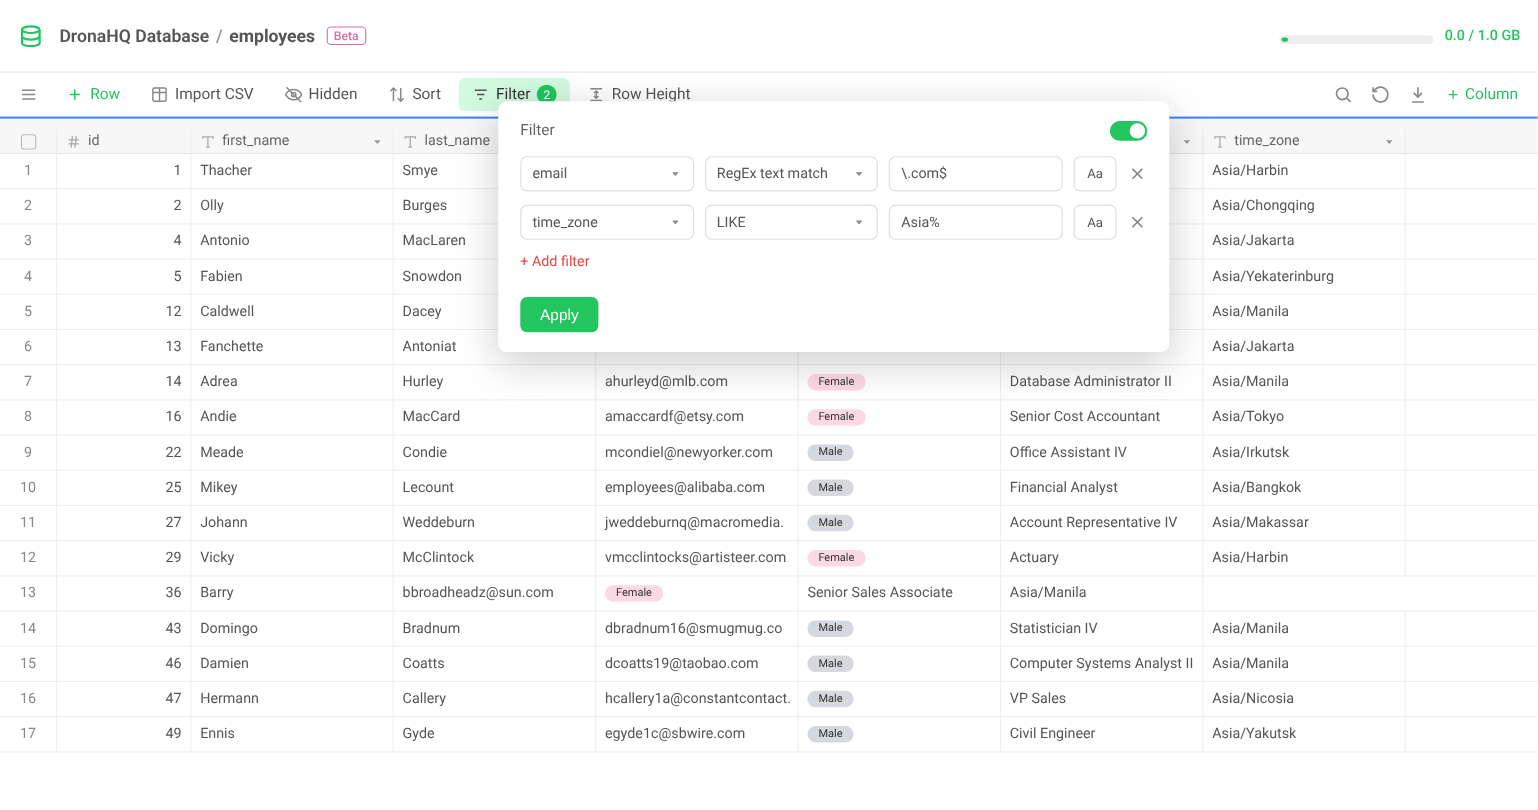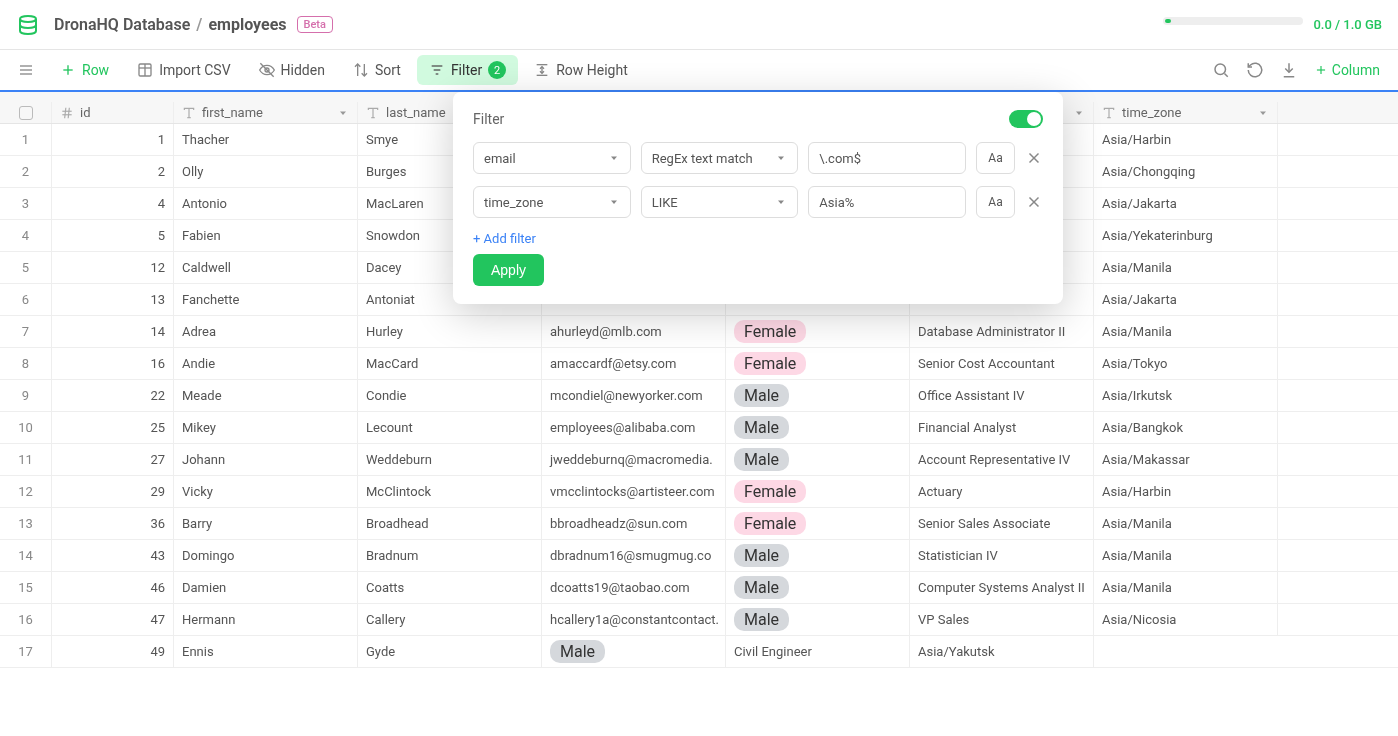--- a/index.html
+++ b/index.html
@@ -11,40 +11,40 @@
     width: 1398px;
     height: 736px;
     overflow: hidden;
   }
 
   
   .header {
     display: flex;
     align-items: center;
     justify-content: space-between;
-    height: 50px;
+    height: 66px;
     border-bottom: 1px solid #e5e5e5;
     padding: 0 16px;
   }
   .header-left { display: flex; align-items: center; gap: 14px; }
   .logo-icon { width: 24px; height: 24px; color: #22c55e; }
   .breadcrumb { display: flex; align-items: center; gap: 6px; font-size: 16px; font-weight: 600; color: #555; }
   .breadcrumb-sep { color: #999; }
   .breadcrumb-table { color: #555; font-weight: 700; }
   .beta-badge {
     display: inline-block;
     border: 1px solid #d56fac;
     color: #d56fac;
     font-size: 11px;
     font-weight: 500;
     border-radius: 4px;
     padding: 1px 6px;
     margin-left: 4px;
   }
-  .header-right { display: flex; align-items: flex-start; gap: 10px; }
+  .header-right { display: flex; align-items: flex-end; gap: 10px; }
   .storage-bar {
     width: 140px;
     height: 8px;
     background: #eee;
     border-radius: 10px;
     position: relative;
   }
   .storage-bar::before {
     content: '';
     position: absolute;
@@ -136,21 +136,21 @@
     align-items: center;
     gap: 6px;
     flex: 1;
     overflow: hidden;
   }
   .header-cell .type-icon { color: #aaa; width: 14px; height: 14px; flex-shrink: 0; }
   .header-cell .dropdown-icon { color: #999; width: 12px; height: 12px; flex-shrink: 0; }
   .gender-pill {
     border-radius: 10px;
     padding: 2px 10px;
-    font-size: 16px;
+    font-size: 10px;
   }
   .gender-pill.Female { background: #fdd8e5; color: #333; }
   .gender-pill.Male { background: #d5d8dc; color: #333; }
   .checkbox {
     width: 14px; height: 14px;
     border: 1px solid #bbb;
     border-radius: 3px;
   }
 
   
@@ -219,25 +219,25 @@
     cursor: pointer;
     flex-shrink: 0;
   }
   .remove-btn {
     width: 18px; height: 18px;
     color: #888;
     cursor: pointer;
     flex-shrink: 0;
   }
   .add-filter {
-    color: #3b82f6;
+    color: #ef4444;
     font-size: 13px;
     cursor: pointer;
     display: inline-block;
-    margin-bottom: 8px;
+    margin-bottom: 24px;
   }
   .apply-btn {
     background: #22c55e;
     color: #fff;
     border: none;
     border-radius: 6px;
     padding: 8px 18px;
     font-size: 14px;
     cursor: pointer;
   }
@@ -553,21 +553,20 @@
         <div class="cell col-gender">
           <span class="gender-pill Female">Female</span>
         </div>
         <div class="cell col-jobtitle">Actuary</div>
         <div class="cell col-tz">Asia/Harbin</div>
       </div>
       <div class="grid-row">
         <div class="cell col-rownum">13</div>
         <div class="cell col-id">36</div>
         <div class="cell col-first">Barry</div>
-        <div class="cell col-last">Broadhead</div>
         <div class="cell col-email">bbroadheadz@sun.com</div>
         <div class="cell col-gender">
           <span class="gender-pill Female">Female</span>
         </div>
         <div class="cell col-jobtitle">Senior Sales Associate</div>
         <div class="cell col-tz">Asia/Manila</div>
       </div>
       <div class="grid-row">
         <div class="cell col-rownum">14</div>
         <div class="cell col-id">43</div>
@@ -602,20 +601,21 @@
           <span class="gender-pill Male">Male</span>
         </div>
         <div class="cell col-jobtitle">VP Sales</div>
         <div class="cell col-tz">Asia/Nicosia</div>
       </div>
       <div class="grid-row">
         <div class="cell col-rownum">17</div>
         <div class="cell col-id">49</div>
         <div class="cell col-first">Ennis</div>
         <div class="cell col-last">Gyde</div>
+        <div class="cell col-email">egyde1c@sbwire.com</div>
         <div class="cell col-gender">
           <span class="gender-pill Male">Male</span>
         </div>
         <div class="cell col-jobtitle">Civil Engineer</div>
         <div class="cell col-tz">Asia/Yakutsk</div>
       </div>
     </div>
 </div>
 
 <div class="filter-panel">

